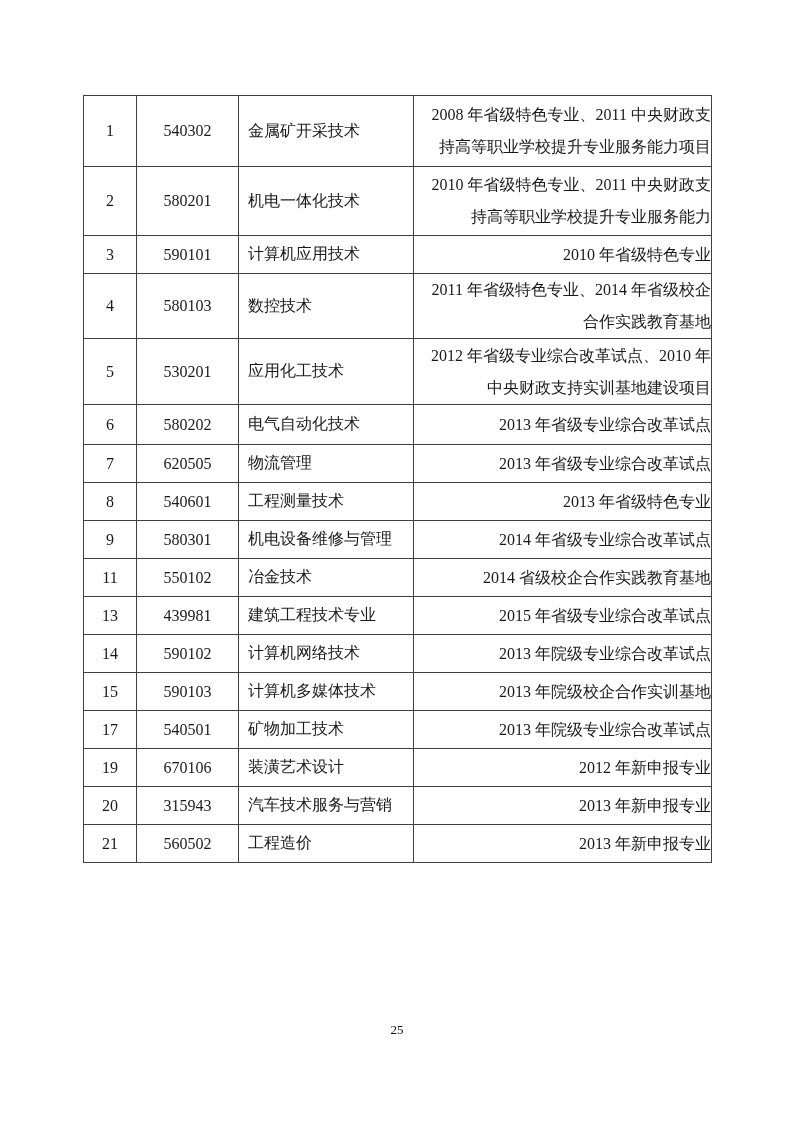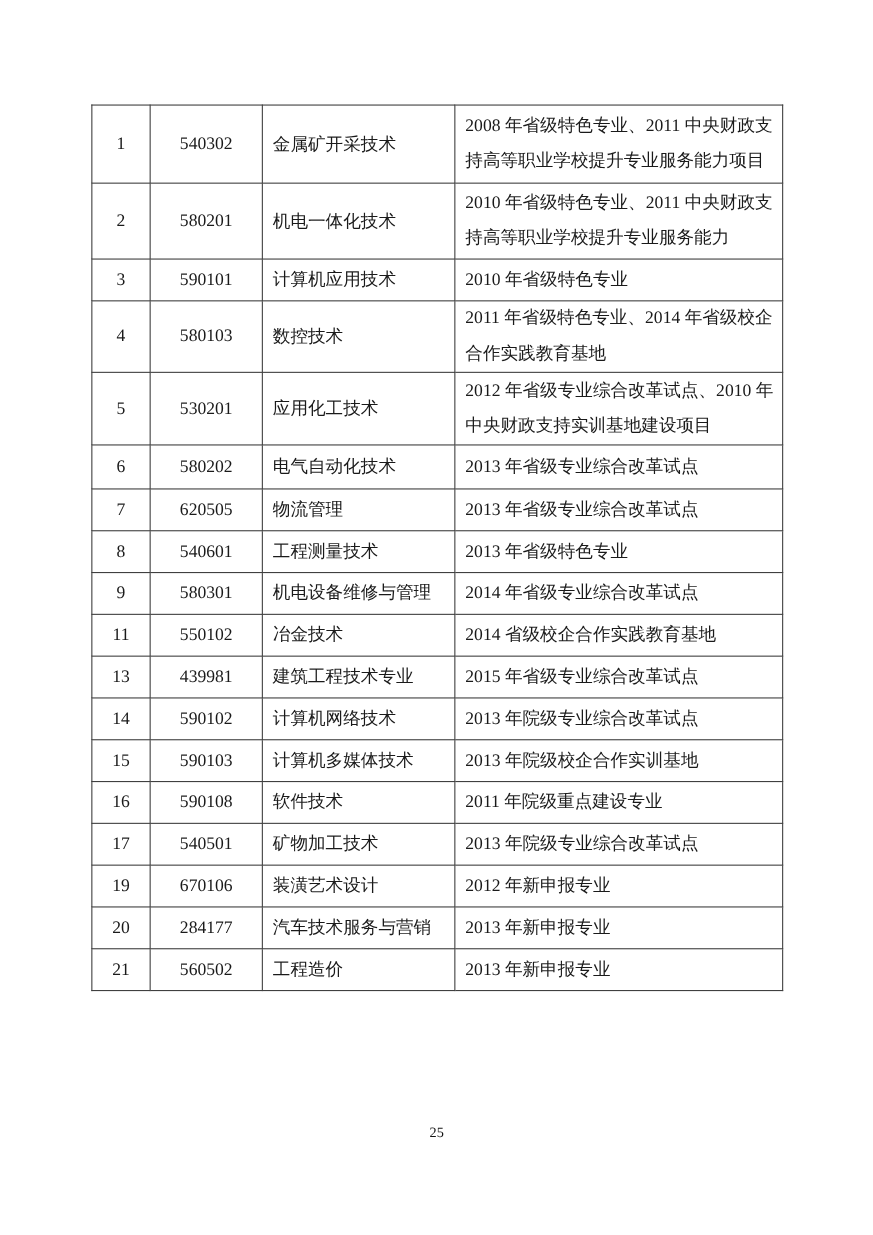--- a/index.html
+++ b/index.html
@@ -28,21 +28,21 @@
     border: 1px solid #404040;
     font-size: 16px;
     vertical-align: middle;
     padding: 0;
     overflow: hidden;
   }
   .spec-table td.c1 { text-align: center; }
   .spec-table td.c2 { text-align: center; }
   .spec-table td.c3 { text-align: left; padding-left: 9px; margin-left: 40px; }
   .spec-table td.c4 {
-    text-align: left;
+    text-align: right;
     padding-left: 9px;
     white-space: pre-line;
     line-height: 2;
   }
   
   .spec-table tr              { height: 38px; }
   .spec-table tr:nth-child(1) { height: 71px; }
   .spec-table tr:nth-child(2) { height: 69px; }
   .spec-table tr:nth-child(3) { height: 38px; }
   .spec-table tr:nth-child(4) { height: 61px; }
@@ -147,40 +147,34 @@
         <td class="c3">计算机网络技术</td>
         <td class="c4">2013 年院级专业综合改革试点</td>
       </tr>
       <tr>
         <td class="c1">15</td>
         <td class="c2">590103</td>
         <td class="c3">计算机多媒体技术</td>
         <td class="c4">2013 年院级校企合作实训基地</td>
       </tr>
       <tr>
-        <td class="c1">16</td>
-        <td class="c2">590108</td>
-        <td class="c3">软件技术</td>
-        <td class="c4">2011 年院级重点建设专业</td>
-      </tr>
-      <tr>
         <td class="c1">17</td>
         <td class="c2">540501</td>
         <td class="c3">矿物加工技术</td>
         <td class="c4">2013 年院级专业综合改革试点</td>
       </tr>
       <tr>
         <td class="c1">19</td>
         <td class="c2">670106</td>
         <td class="c3">装潢艺术设计</td>
         <td class="c4">2012 年新申报专业</td>
       </tr>
       <tr>
         <td class="c1">20</td>
-        <td class="c2">284177</td>
+        <td class="c2">315943</td>
         <td class="c3">汽车技术服务与营销</td>
         <td class="c4">2013 年新申报专业</td>
       </tr>
       <tr>
         <td class="c1">21</td>
         <td class="c2">560502</td>
         <td class="c3">工程造价</td>
         <td class="c4">2013 年新申报专业</td>
       </tr>
     </tbody>

